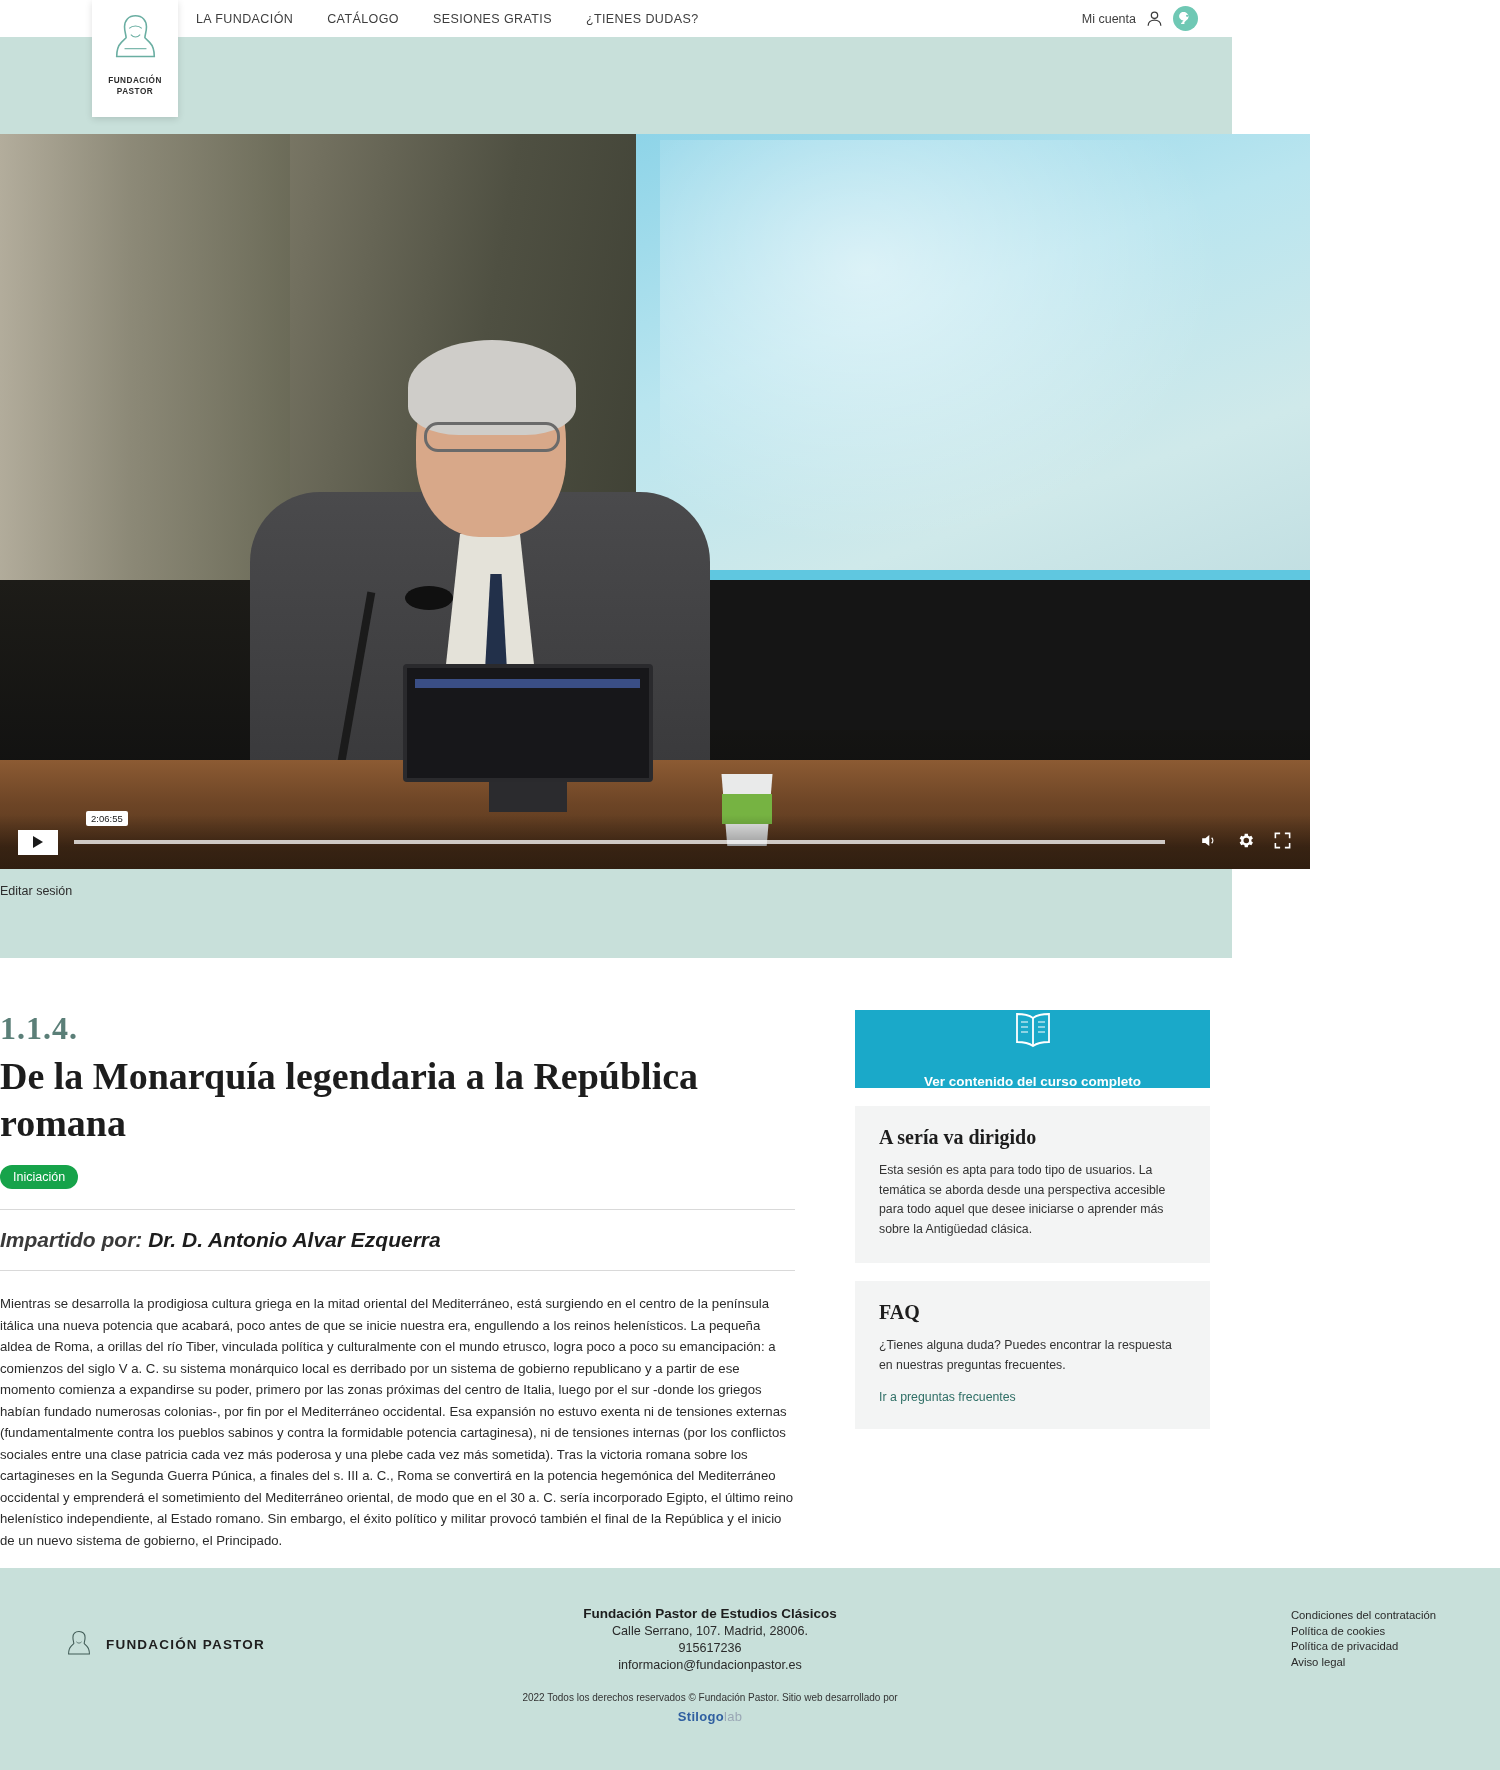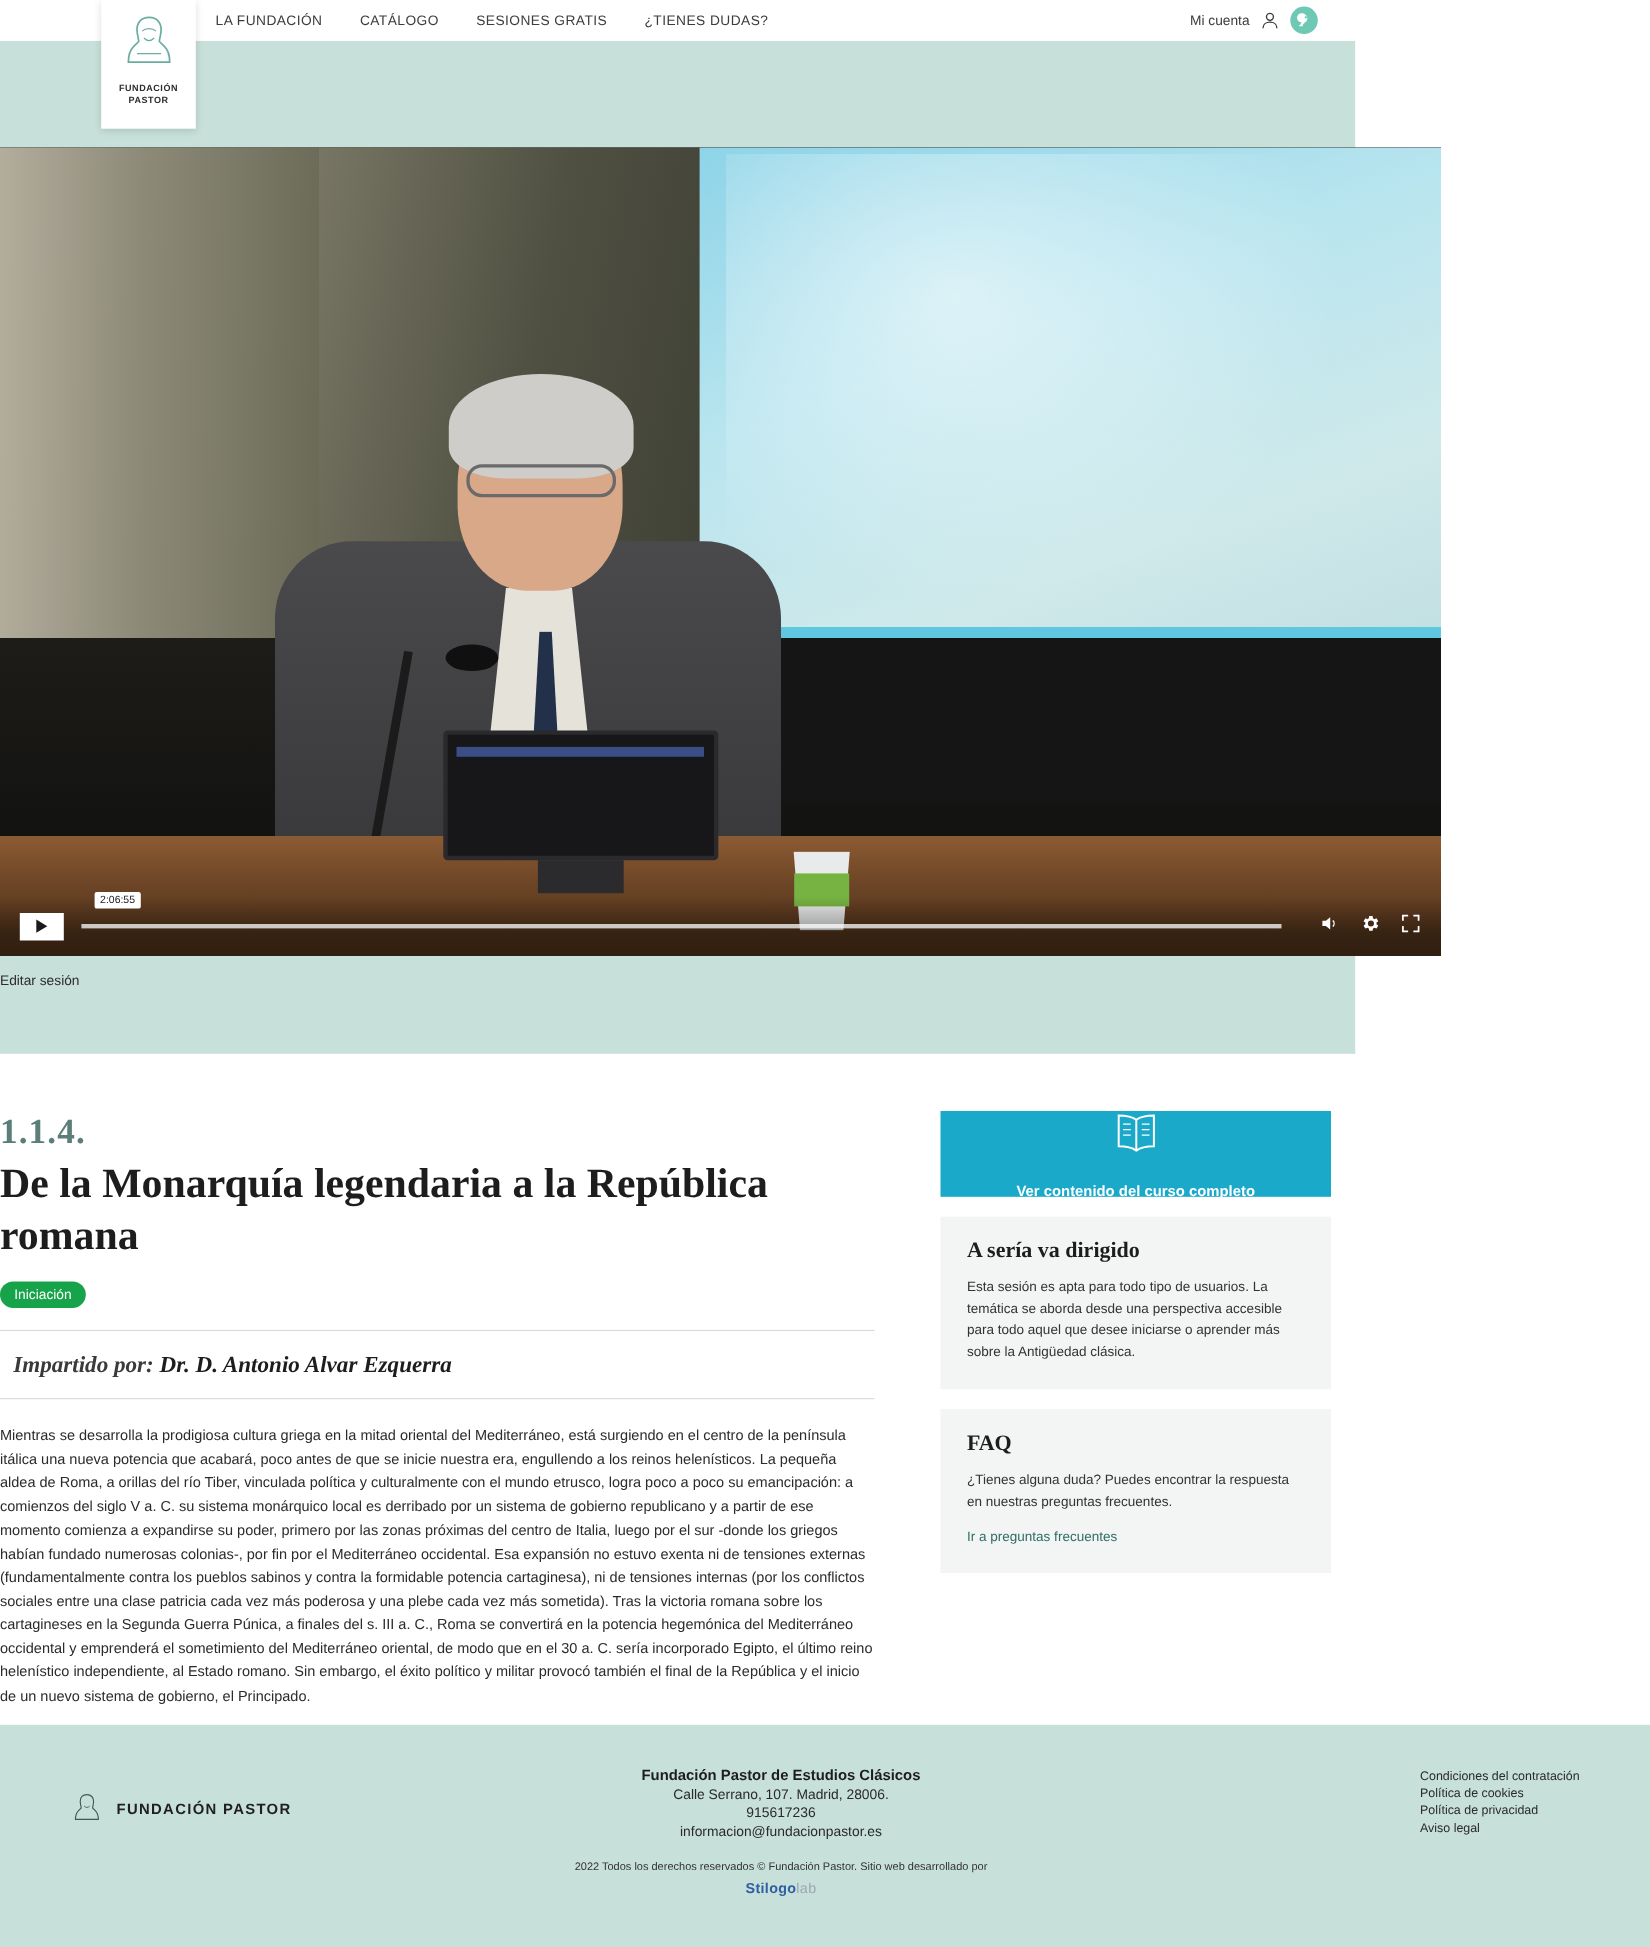--- a/index.html
+++ b/index.html
@@ -266,26 +266,26 @@
     display: inline-block;
     margin-top: 18px;
     background: #16a34a;
     color: #ffffff;
     font-size: 12.5px;
     padding: 5px 13px;
     border-radius: 13px;
   }
   .divider { height: 1px; background: #d9d9d9; margin: 20px 0 0 0; }
   .impartido {
-    font-family: Liberation Serif, serif;
+    font-family: Liberation Sans, sans-serif;
     font-size: 21px;
     font-style: italic;
     font-weight: 700;
     color: #3a3a3a;
-    margin: 18px 0 18px 12px;
+    margin: 18px 0 18px 0;
   }
   .impartido .name { color: #1d1d1d; }
   .divider2 { height: 1px; background: #d9d9d9; margin: 0 0 22px 0; }
   .body-text {
     font-size: 13.2px;
     line-height: 21.5px;
     color: #2b2b2b;
     text-align: left;
   }
   .bottom-rule { height: 1px; background: #d9d9d9; margin-top: 44px; }

